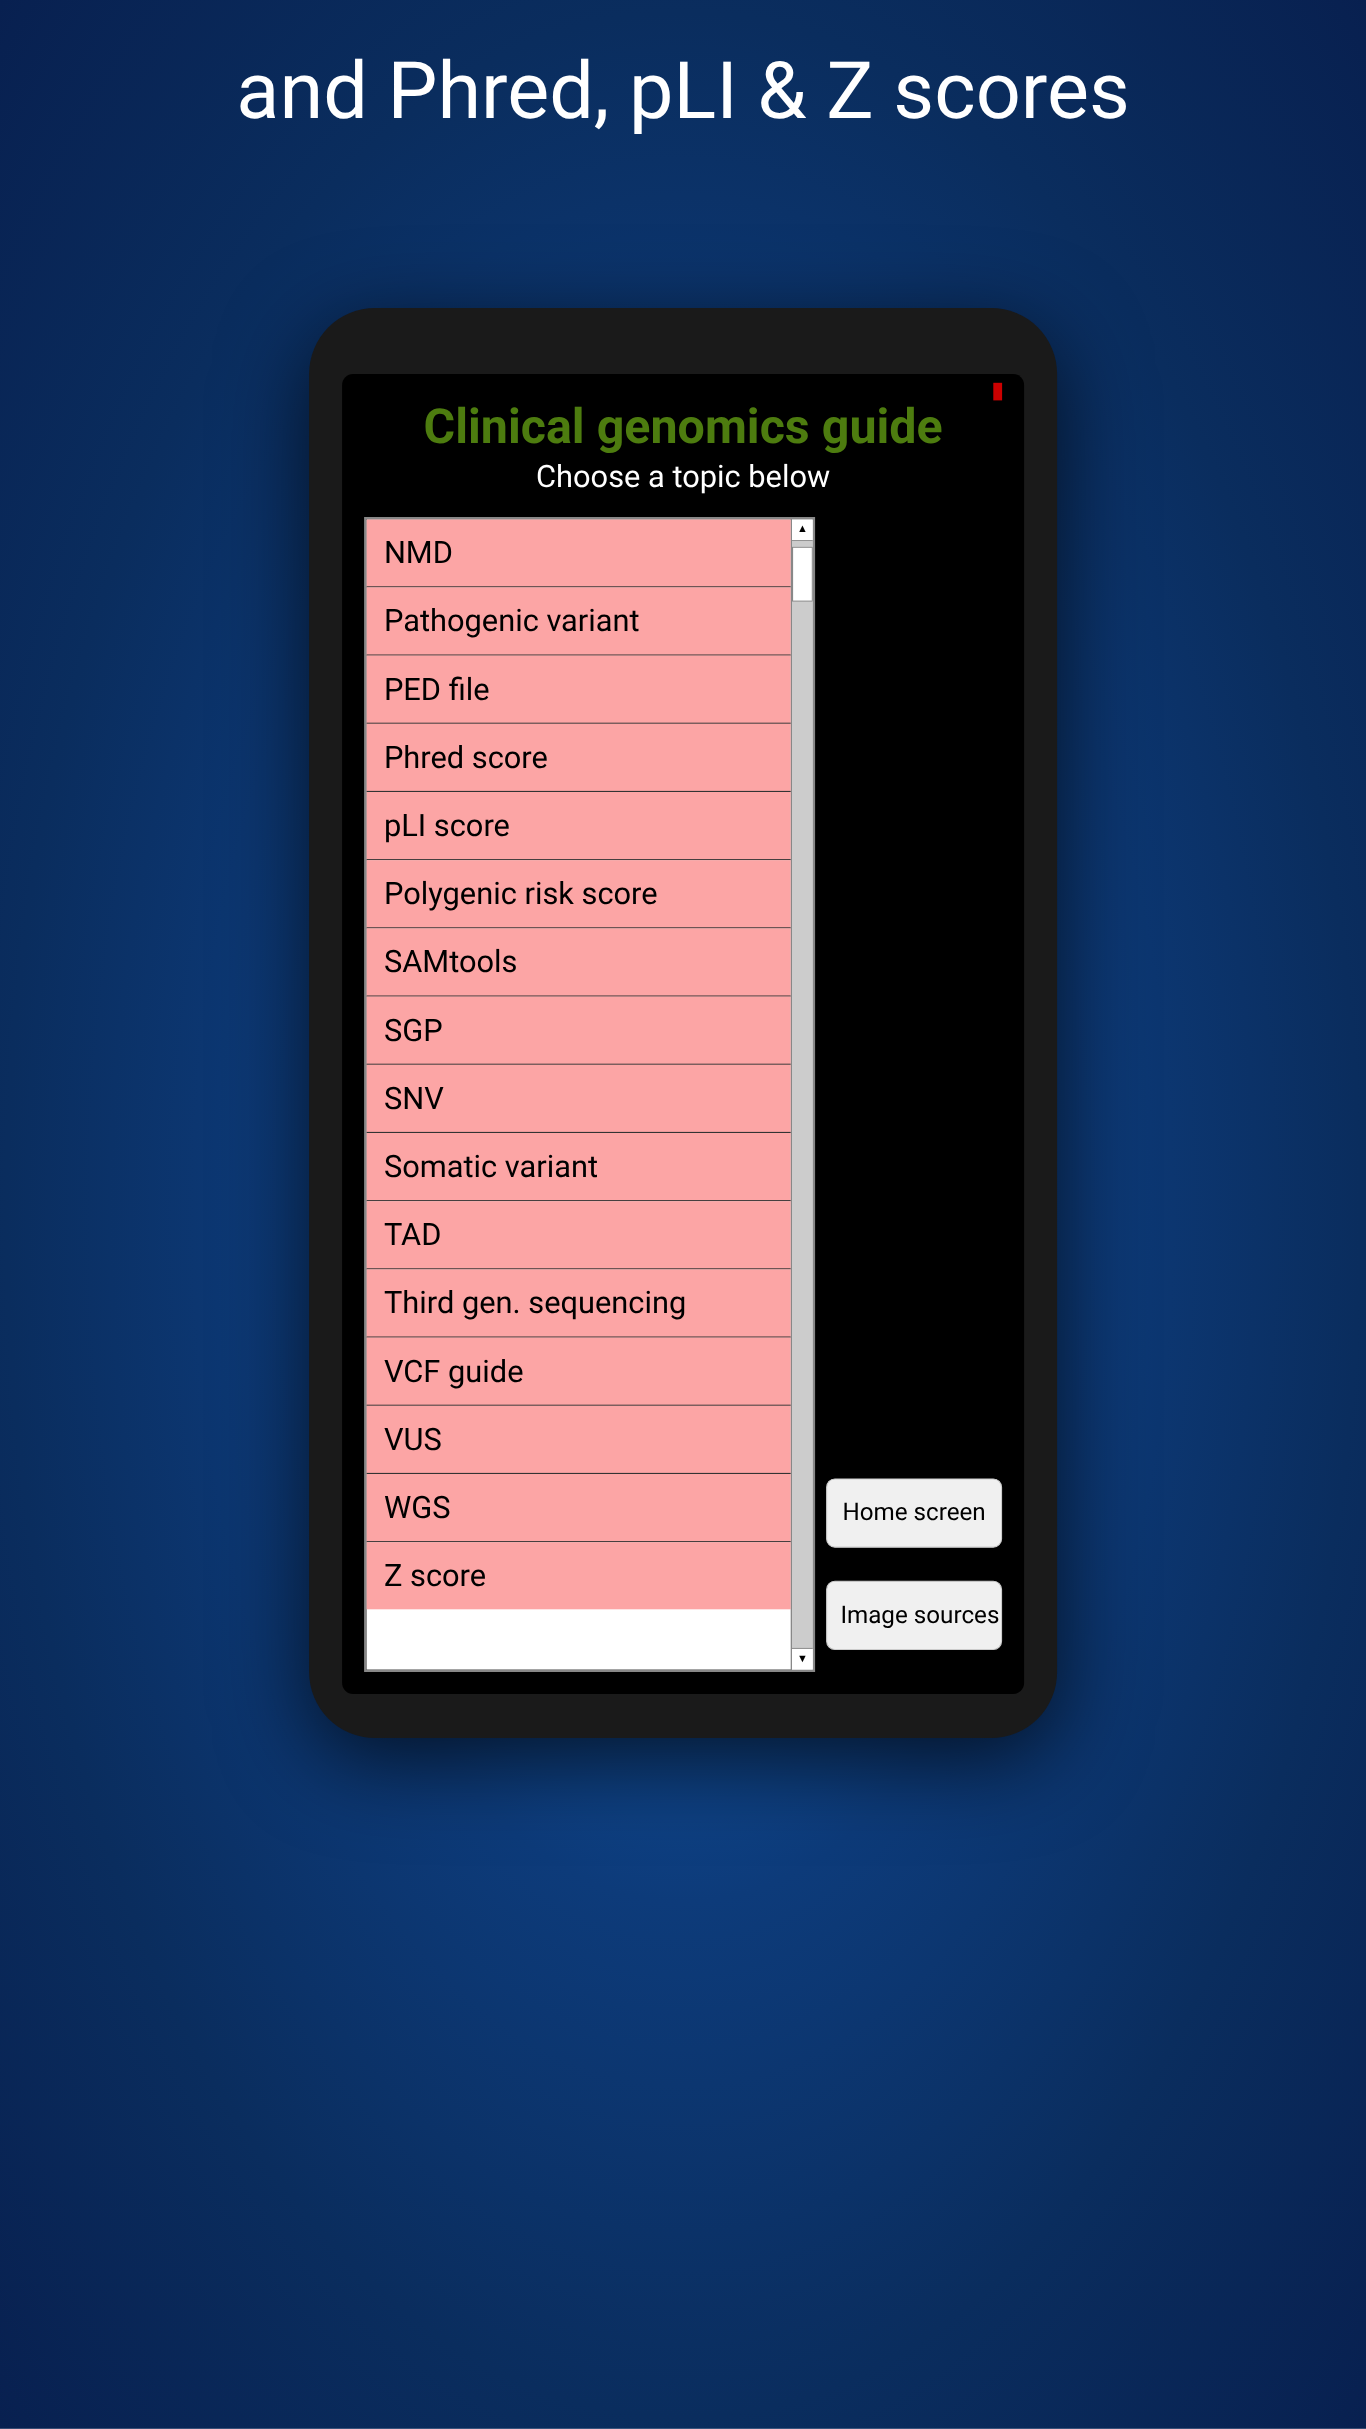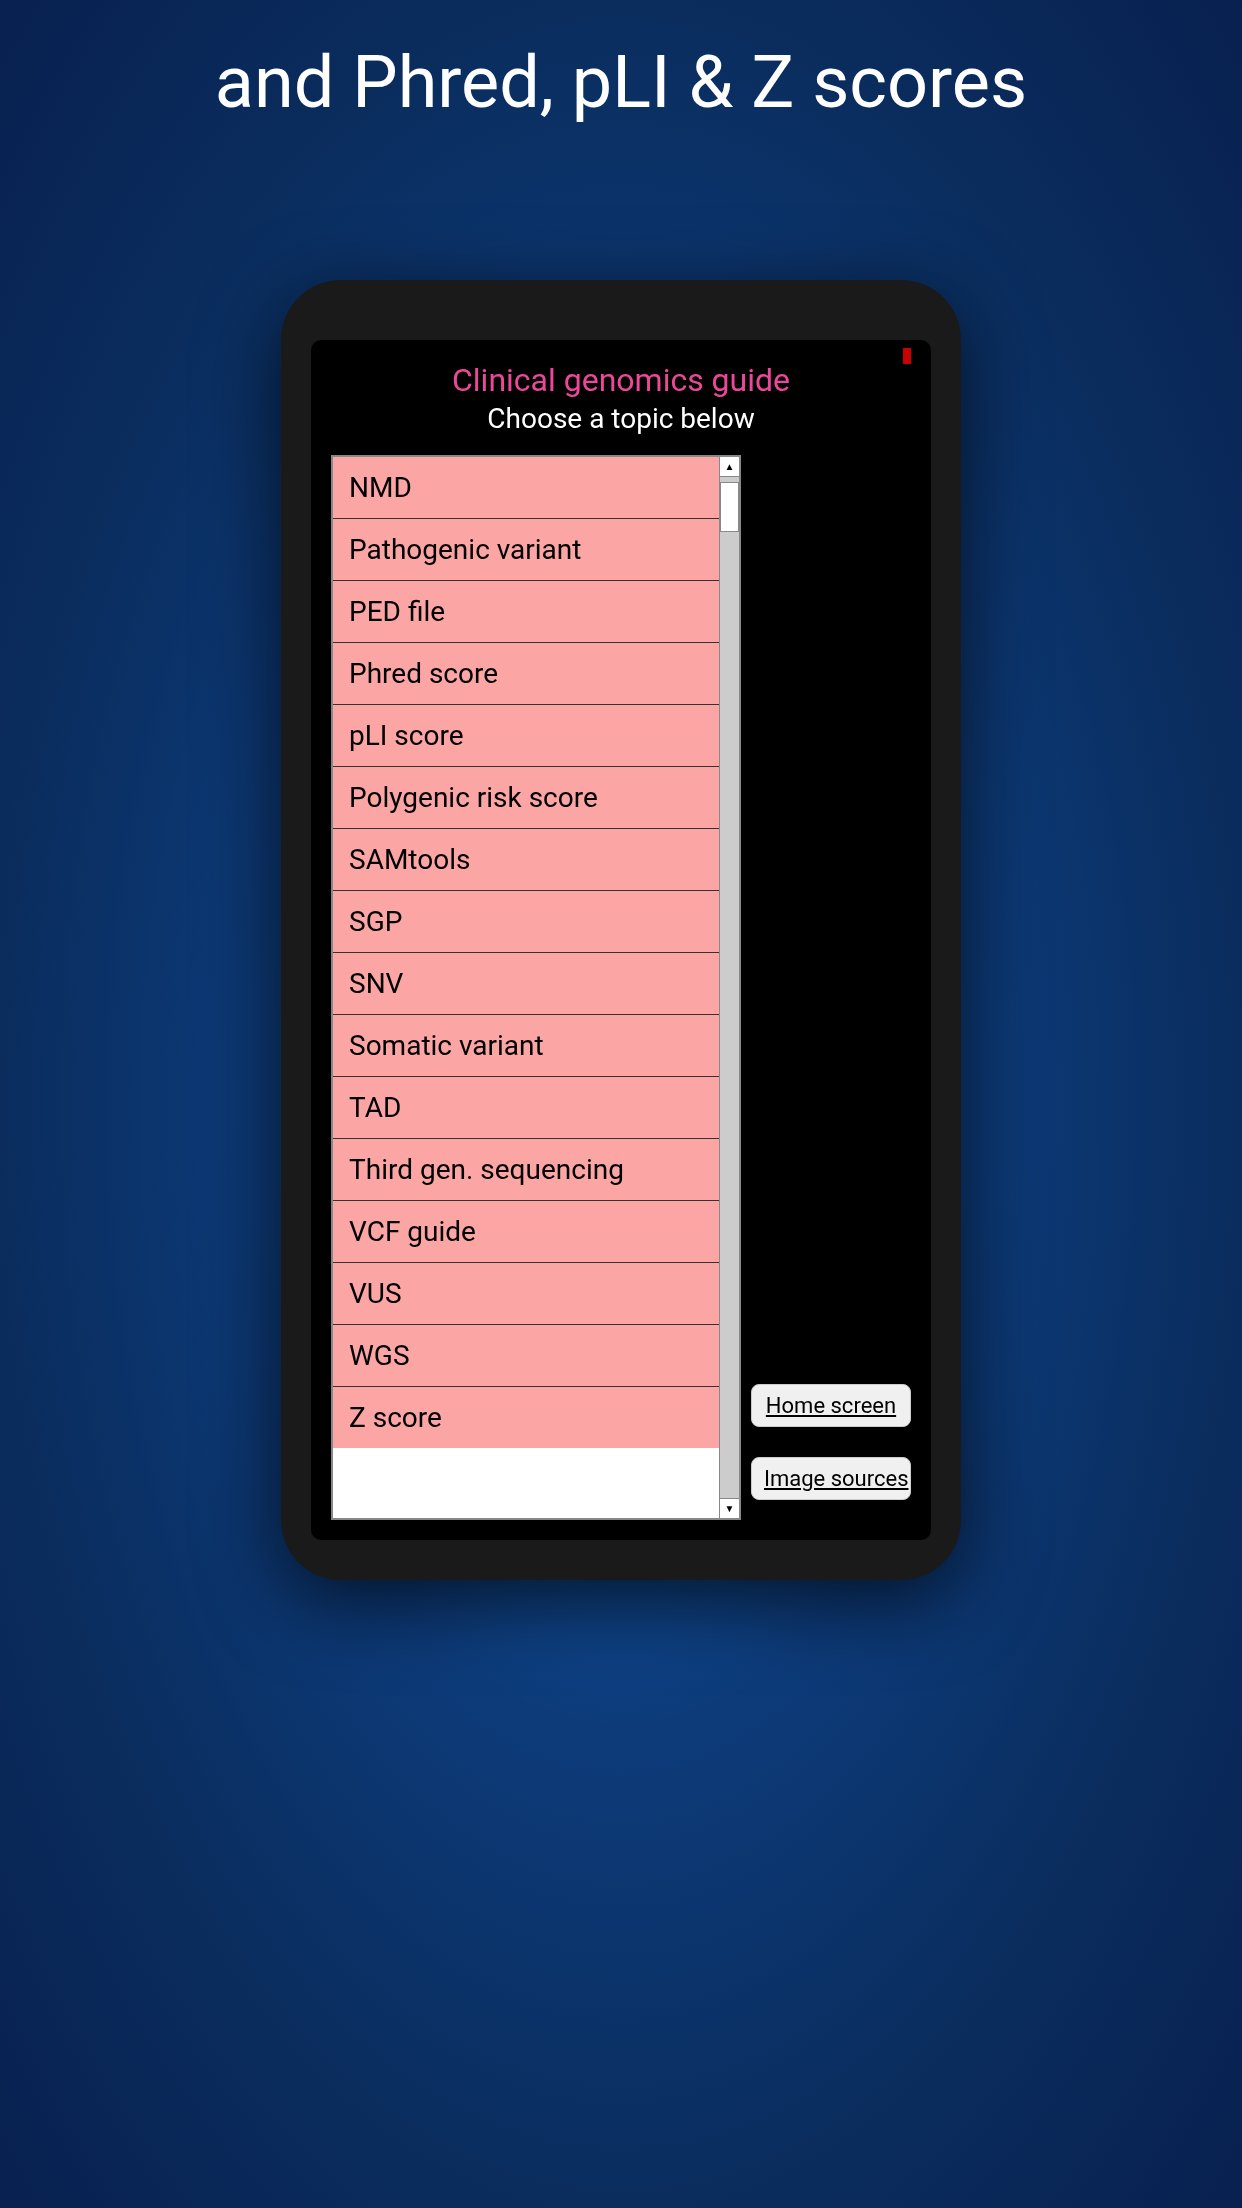--- a/index.html
+++ b/index.html
@@ -58,23 +58,23 @@
       padding: 20px 20px 20px;
       position: relative;
     }
 
     .screen-header {
       text-align: center;
       margin-bottom: 20px;
     }
 
     .screen-title {
-      color: #ec4899;
-      font-size: 32px;
-      font-weight: 400;
+      color: #4d7c0f;
+      font-size: 44px;
+      font-weight: 700;
       line-height: 1.3;
     }
 
     .screen-subtitle {
       color: #ffffff;
       font-size: 28px;
       font-weight: 400;
     }
 
     .battery-icon {
@@ -114,27 +114,26 @@
       justify-content: flex-end;
       gap: 30px;
       padding-bottom: 20px;
       width: 160px;
     }
 
     .action-button {
       background: #f0f0f0;
       border: 1px solid #cccccc;
       border-radius: 8px;
-      padding: 8px 12px;
+      padding: 18px 12px;
       font-size: 22px;
       color: #000000;
       text-align: center;
       cursor: pointer;
       white-space: nowrap;
-      text-decoration: underline;
     }
 
     .list-wrapper {
       display: flex;
       flex-direction: row;
       width: 100%;
       border: 2px solid #888;
     }
 
     .list-items-area {

